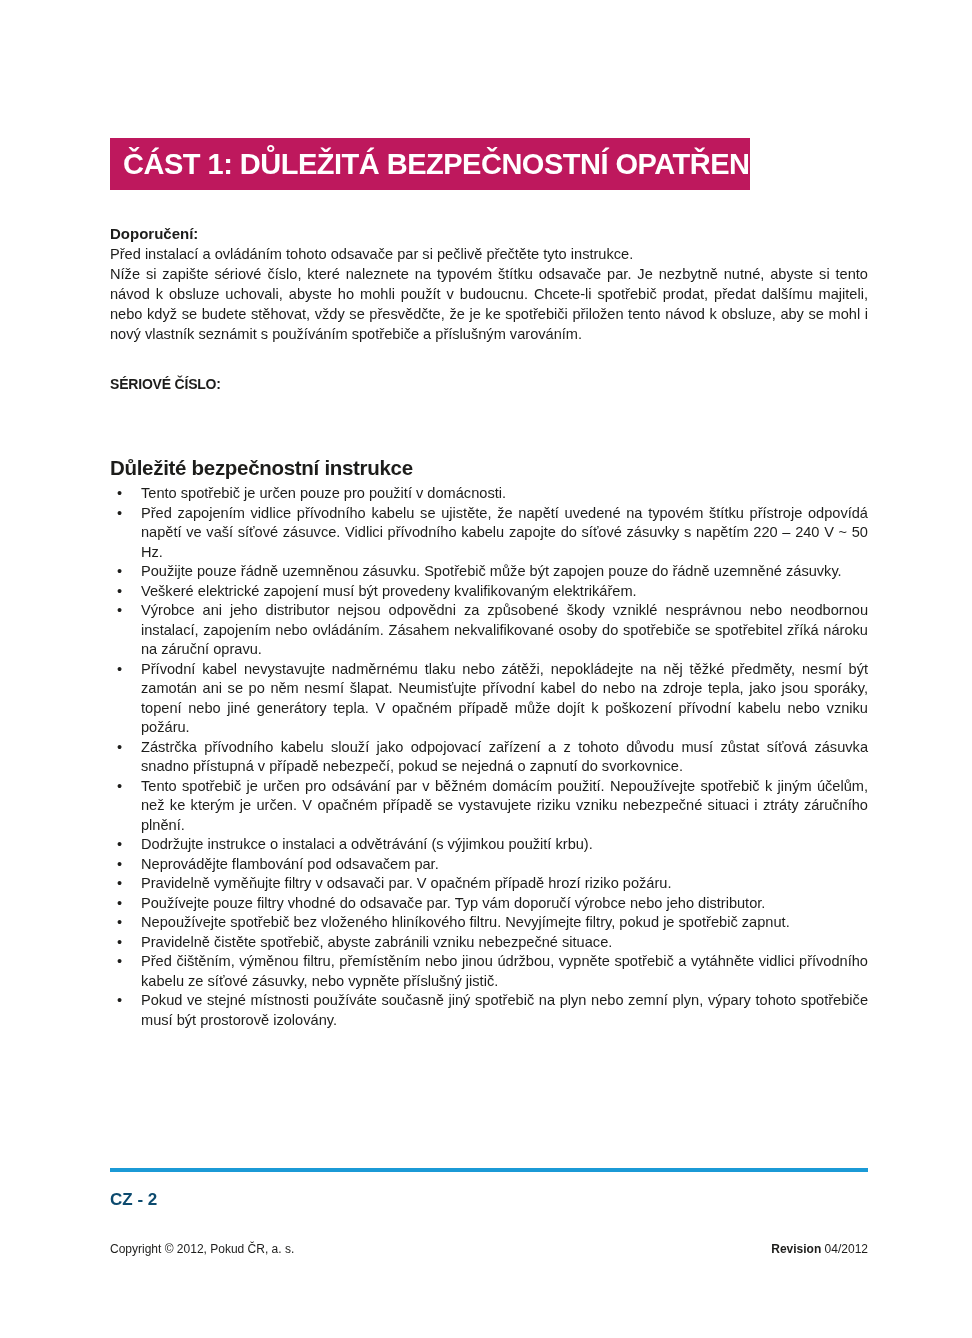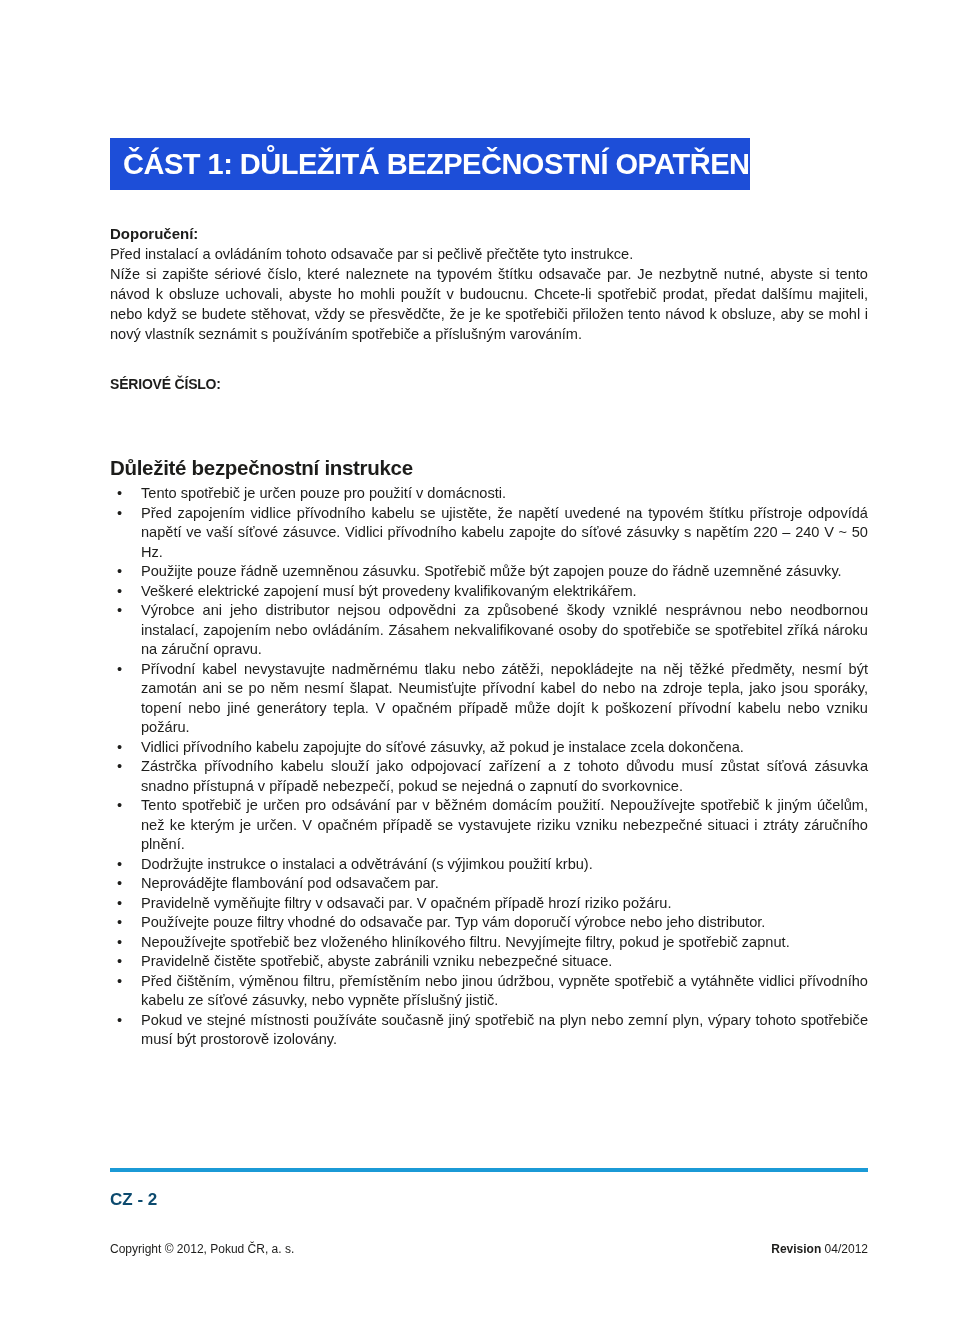--- a/index.html
+++ b/index.html
@@ -23,21 +23,21 @@
   .content {
     position: absolute;
     left: 110px;
     top: 0;
     width: 758px;
   }
   .section-bar {
     margin-top: 138px;
     width: 640px;
     height: 52px;
-    background: #1d4ed8;
+    background: #be185d;
     box-sizing: border-box;
     display: flex;
     align-items: center;
     padding-left: 13px;
   }
   .section-bar .bar-title {
     color: #ffffff;
     font-size: 29px;
     font-weight: bold;
     letter-spacing: -0.5px;
@@ -141,21 +141,20 @@
 
     <div class="instr-heading">Důležité bezpečnostní instrukce</div>
 
     <ul class="safety-list">
       <li>Tento spotřebič je určen pouze pro použití v domácnosti.</li>
       <li>Před zapojením vidlice přívodního kabelu se ujistěte, že napětí uvedené na typovém štítku přístroje odpovídá napětí ve vaší síťové zásuvce. Vidlici přívodního kabelu zapojte do síťové zásuvky s napětím 220 – 240 V ~ 50 Hz.</li>
       <li>Použijte pouze řádně uzemněnou zásuvku. Spotřebič může být zapojen pouze do řádně uzemněné zásuvky.</li>
       <li>Veškeré elektrické zapojení musí být provedeny kvalifikovaným elektrikářem.</li>
       <li>Výrobce ani jeho distributor nejsou odpovědni za způsobené škody vzniklé nesprávnou nebo neodbornou instalací, zapojením nebo ovládáním. Zásahem nekvalifikované osoby do spotřebiče se spotřebitel zříká nároku na záruční opravu.</li>
       <li>Přívodní kabel nevystavujte nadměrnému tlaku nebo zátěži, nepokládejte na něj těžké předměty, nesmí být zamotán ani se po něm nesmí šlapat. Neumisťujte přívodní kabel do nebo na zdroje tepla, jako jsou sporáky, topení nebo jiné generátory tepla. V opačném případě může dojít k poškození přívodní kabelu nebo vzniku požáru.</li>
-      <li>Vidlici přívodního kabelu zapojujte do síťové zásuvky, až pokud je instalace zcela dokončena.</li>
       <li>Zástrčka přívodního kabelu slouží jako odpojovací zařízení a z tohoto důvodu musí zůstat síťová zásuvka snadno přístupná v případě nebezpečí, pokud se nejedná o zapnutí do svorkovnice.</li>
       <li>Tento spotřebič je určen pro odsávání par v běžném domácím použití. Nepoužívejte spotřebič k jiným účelům, než ke kterým je určen. V opačném případě se vystavujete riziku vzniku nebezpečné situaci i ztráty záručního plnění.</li>
       <li>Dodržujte instrukce o instalaci a odvětrávání (s výjimkou použití krbu).</li>
       <li>Neprovádějte flambování pod odsavačem par.</li>
       <li>Pravidelně vyměňujte filtry v odsavači par. V opačném případě hrozí riziko požáru.</li>
       <li>Používejte pouze filtry vhodné do odsavače par. Typ vám doporučí výrobce nebo jeho distributor.</li>
       <li>Nepoužívejte spotřebič bez vloženého hliníkového filtru. Nevyjímejte filtry, pokud je spotřebič zapnut.</li>
       <li>Pravidelně čistěte spotřebič, abyste zabránili vzniku nebezpečné situace.</li>
       <li>Před čištěním, výměnou filtru, přemístěním nebo jinou údržbou, vypněte spotřebič a vytáhněte vidlici přívodního kabelu ze síťové zásuvky, nebo vypněte příslušný jistič.</li>
       <li>Pokud ve stejné místnosti používáte současně jiný spotřebič na plyn nebo zemní plyn, výpary tohoto spotřebiče musí být prostorově izolovány.</li>

